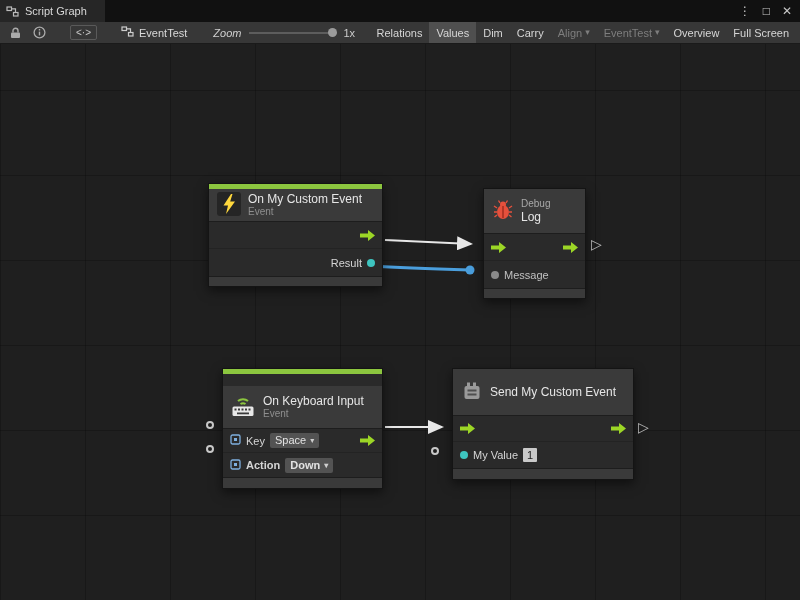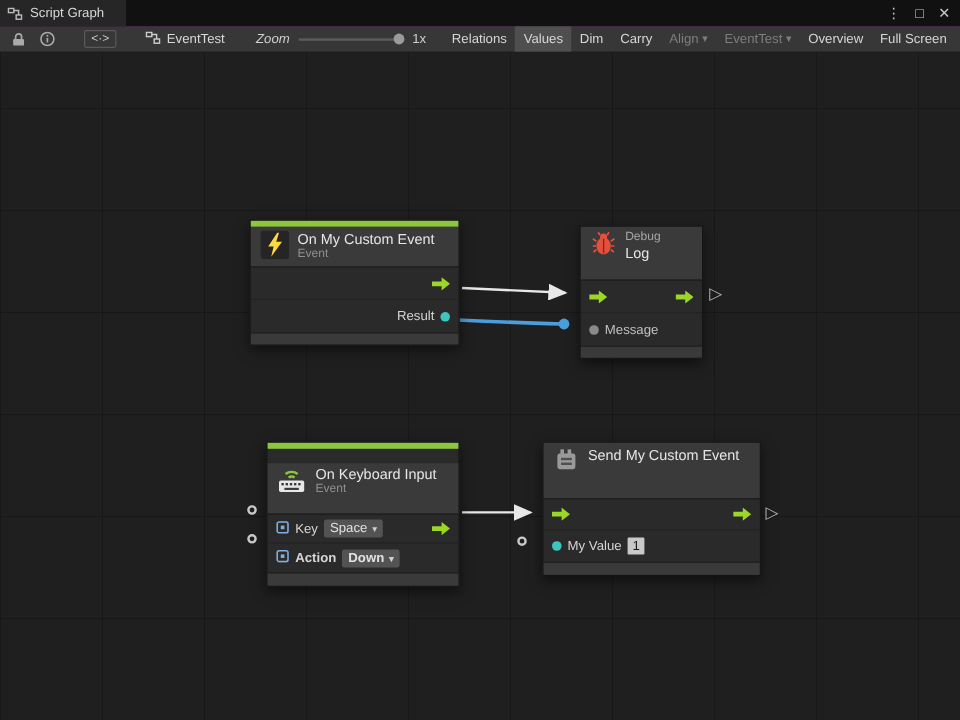--- a/index.html
+++ b/index.html
@@ -1,17 +1,17 @@
 <!DOCTYPE html>
 <html><head>
 <meta charset="utf-8">
 <style>
   * { margin:0; padding:0; box-sizing:border-box; }
   html,body { width:800px; height:600px; background:#1F1F1F; font-family:"Liberation Sans", sans-serif; overflow:hidden; }
-  #app { position:relative; width:800px; height:600px; background:#701a75; }
+  #app { position:relative; width:800px; height:600px; background:#22c55e; }
 
   
   .tabbar { height:22px; background:#111111; display:flex; align-items:stretch; }
   .tab { display:flex; align-items:center; gap:6px; padding:0 18px 0 6px; background:#262626; color:#d8d8d8; font-size:11px; }
   .tab-icon svg { display:block; }
   .win-controls { margin-left:auto; display:flex; align-items:center; gap:12px; padding-right:8px; color:#c8c8c8; font-size:12px; }
   .win-controls span { cursor:default; line-height:1; }
 
   
   .toolbar { height:22px; background:#373737; border-bottom:1px solid #1a1a1a; display:flex; align-items:center; padding:0 4px; font-size:11px; color:#d4d4d4; }
@@ -35,21 +35,21 @@
     background-image:
       linear-gradient(to right, rgba(0,0,0,0.22) 1px, transparent 1px),
       linear-gradient(to bottom, rgba(0,0,0,0.22) 1px, transparent 1px);
     background-size:85px 85px; background-position:0px 46px; }
 
   .wires { position:absolute; top:0; left:0; pointer-events:none; }
 
   
   .node { position:absolute; background:#2A2A2A; border:1px solid #141414; box-shadow:0 4px 10px rgba(0,0,0,0.5); font-size:11px; color:#d5d5d5; }
   .accent { height:5px; background:#8CC63F; }
-  .head { background:#3A3A3A; display:flex; align-items:flex-start; gap:7px; padding:3px 8px; }
+  .head { background:#3A3A3A; display:flex; align-items:center; gap:7px; padding:3px 8px; }
   .titles .title { font-size:12px; color:#e6e6e6; line-height:14px; }
   .titles .subtitle { font-size:10px; color:#8f8f8f; line-height:12px; }
   .titles .surtitle { font-size:10px; color:#a8a8a8; line-height:12px; }
   .rows { background:#2A2A2A; border-top:1px solid #1d1d1d; border-bottom:1px solid #1d1d1d; }
   .row { display:flex; align-items:center; gap:5px; padding:0 7px; }
   .foot { height:9px; background:#3A3A3A; }
   .plabel { color:#d5d5d5; }
   .dot { width:8px; height:8px; border-radius:50%; display:inline-block; }
   .dot.teal { background:#3EC5C0; }
   .dot.gray { background:#8a8a8a; }

